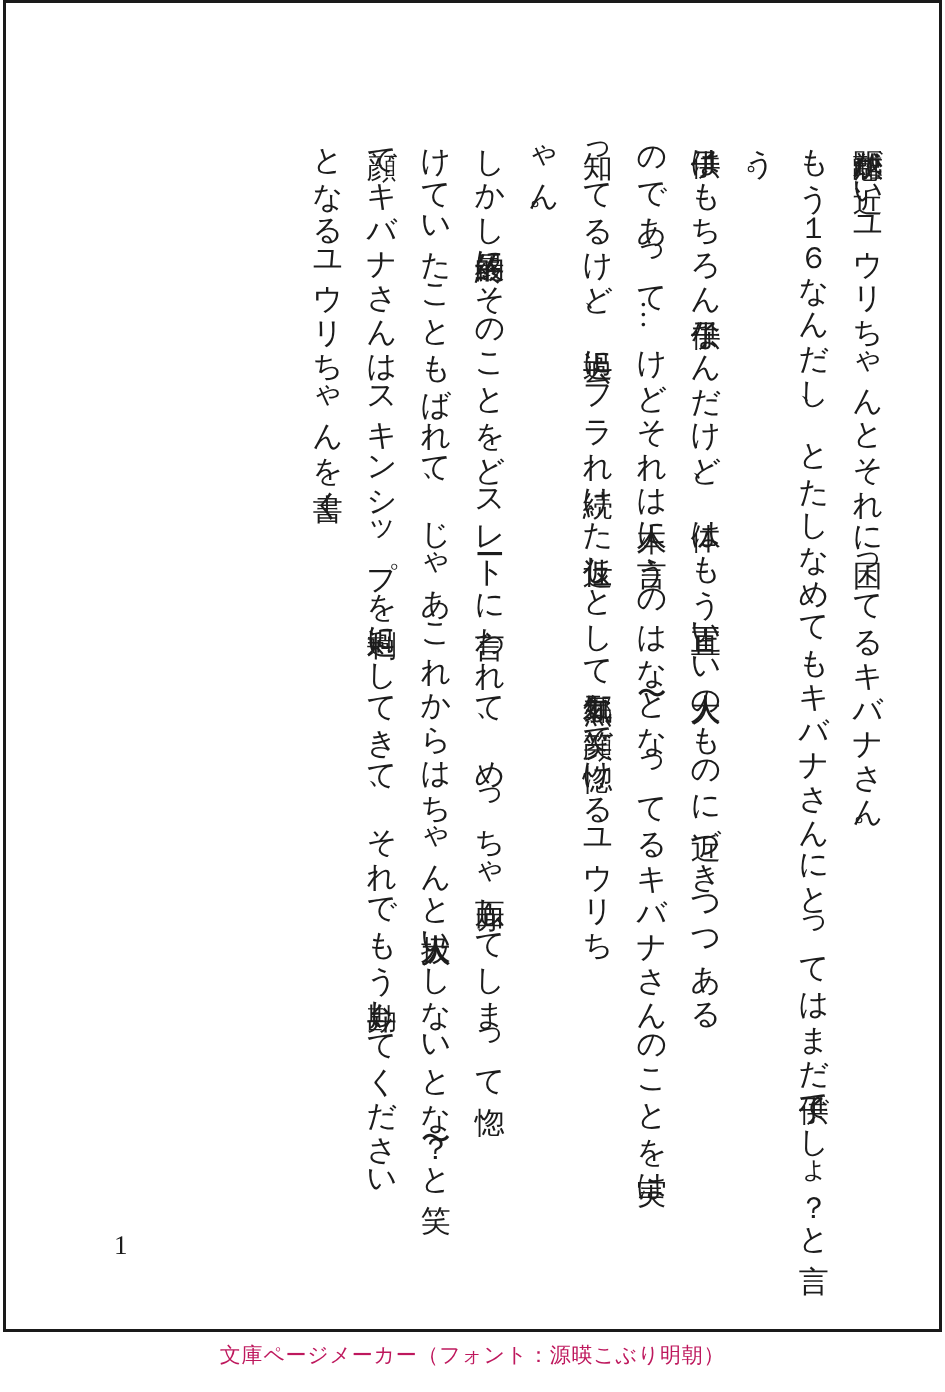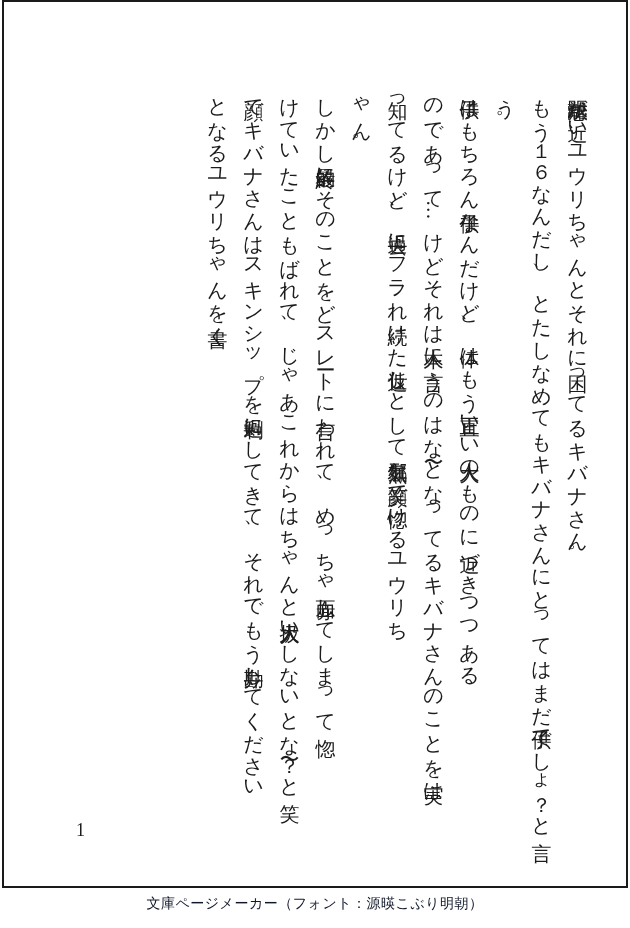--- a/index.html
+++ b/index.html
@@ -43,21 +43,21 @@
     font-size: 18px;
     color: #1c1c1c;
   }
   .footer-caption {
     position: absolute;
     top: 895px;
     left: 0;
     width: 630px;
     text-align: center;
     font-size: 14px;
-    color: #0f172a;
+    color: #be185d;
     letter-spacing: 0.5px;
   }
 </style>
 </head>
 <body>
 
 <div class="canvas">
   <div class="frame"></div>
 
   <div class="text-block">

